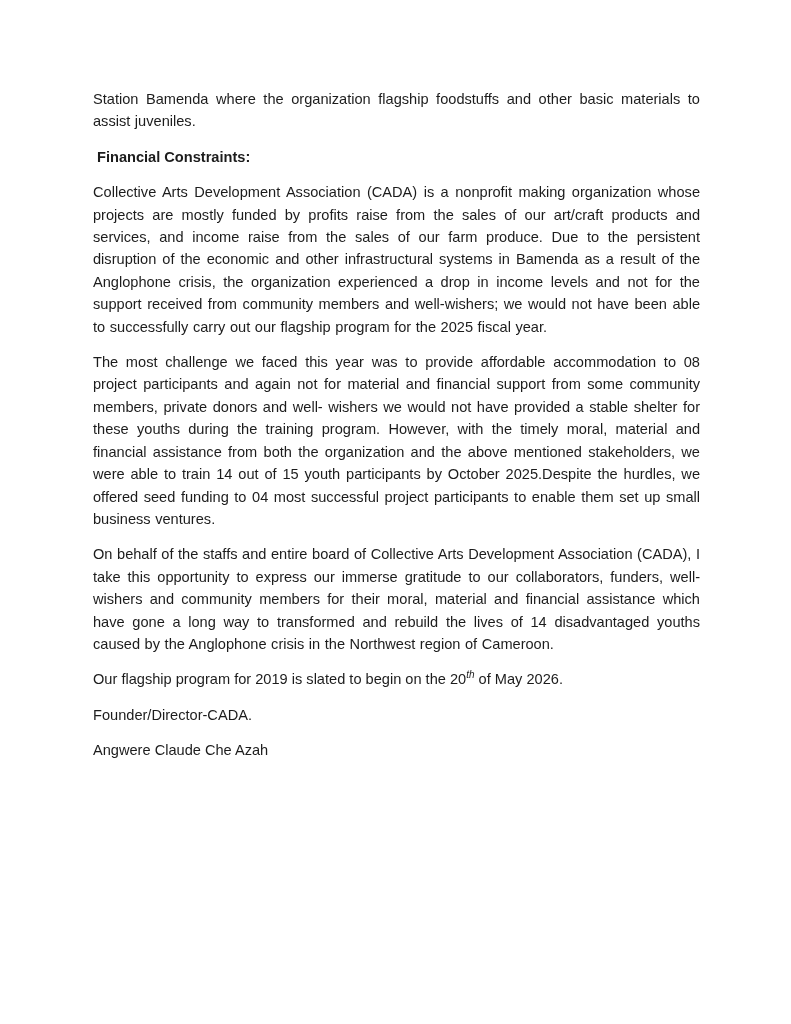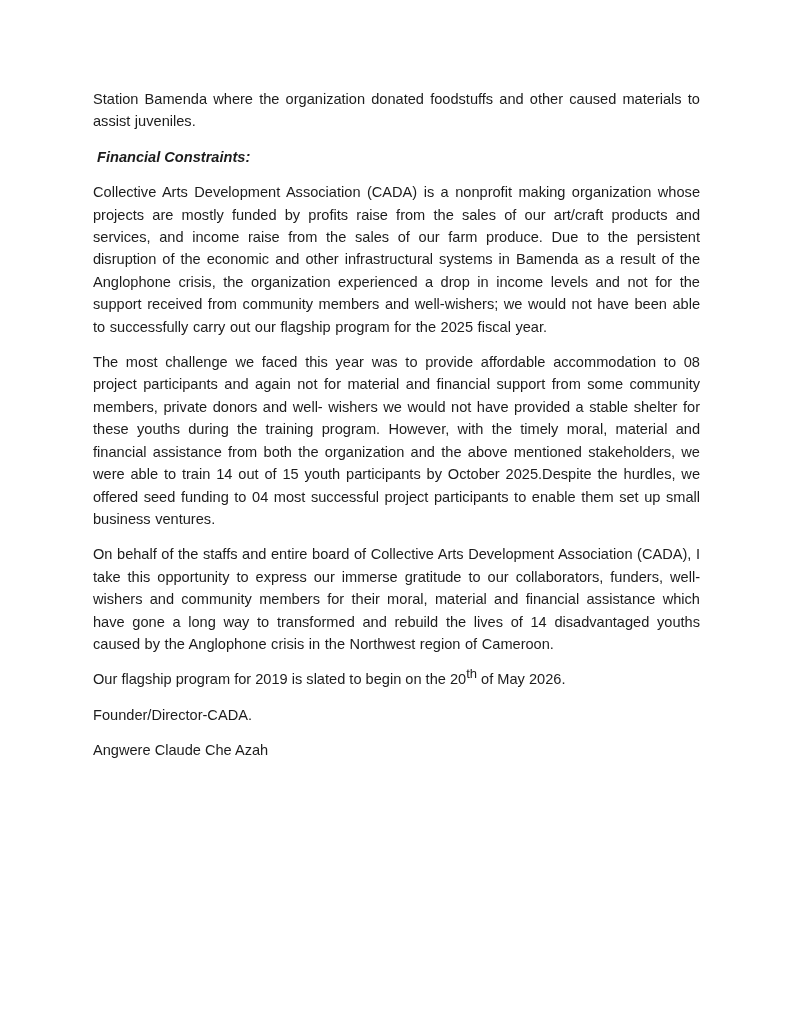--- a/index.html
+++ b/index.html
@@ -30,48 +30,48 @@
     line-height: 22.4px;
     text-align: justify;
     margin-bottom: 13px;
     word-spacing: 0.5px;
   }
 
   p.heading {
     font-size: 14.6px;
     line-height: 22.4px;
     font-weight: bold;
-    font-style: italic;
     margin-bottom: 13px;
   }
 
   p.heading.indent-sm {
     padding-left: 4px;
   }
 
   p.single-line {
     font-size: 14.6px;
     line-height: 22.4px;
     text-align: left;
     margin-bottom: 13px;
   }
 
   sup {
-    font-size: 13px;
+    font-size: 10px;
     line-height: 0;
     vertical-align: super;
+    font-style: italic;
   }
 </style>
 </head>
 <body>
 
 <div class="page">
   <div class="content">
 
-    <p class="body-text">Station Bamenda where the organization donated foodstuffs and other caused materials to assist juveniles.</p>
+    <p class="body-text">Station Bamenda where the organization flagship foodstuffs and other basic materials to assist juveniles.</p>
 
     <p class="heading indent-sm">Financial Constraints:</p>
 
     <p class="body-text">Collective Arts Development Association (CADA) is a nonprofit making organization whose projects are mostly funded by profits raise from the sales of our art/craft products and services, and income raise from the sales of our farm produce. Due to the persistent disruption of the economic and other infrastructural systems in Bamenda as a result of the Anglophone crisis, the organization experienced a drop in income levels and not for the support received from community members and well-wishers; we would not have been able to successfully carry out our flagship program for the 2025 fiscal year.</p>
 
 
     <p class="body-text">The most challenge we faced this year was to provide affordable accommodation to 08 project participants and again not for material and financial support from some community members, private donors and well- wishers we would not have provided a stable shelter for these youths during the training program. However, with the timely moral, material and financial assistance from both the organization and the above mentioned stakeholders, we were able to train 14 out of 15 youth participants by October 2025.Despite the hurdles, we offered seed funding to 04 most successful project participants to enable them set up small business ventures.</p>
 
     <p class="body-text">On behalf of the staffs and entire board of Collective Arts Development Association (CADA), I take this opportunity to express our immerse gratitude to our collaborators, funders, well-wishers and community members for their moral, material and financial assistance which have gone a long way to transformed and rebuild the lives of 14 disadvantaged youths caused by the Anglophone crisis in the Northwest region of Cameroon.</p>
 

